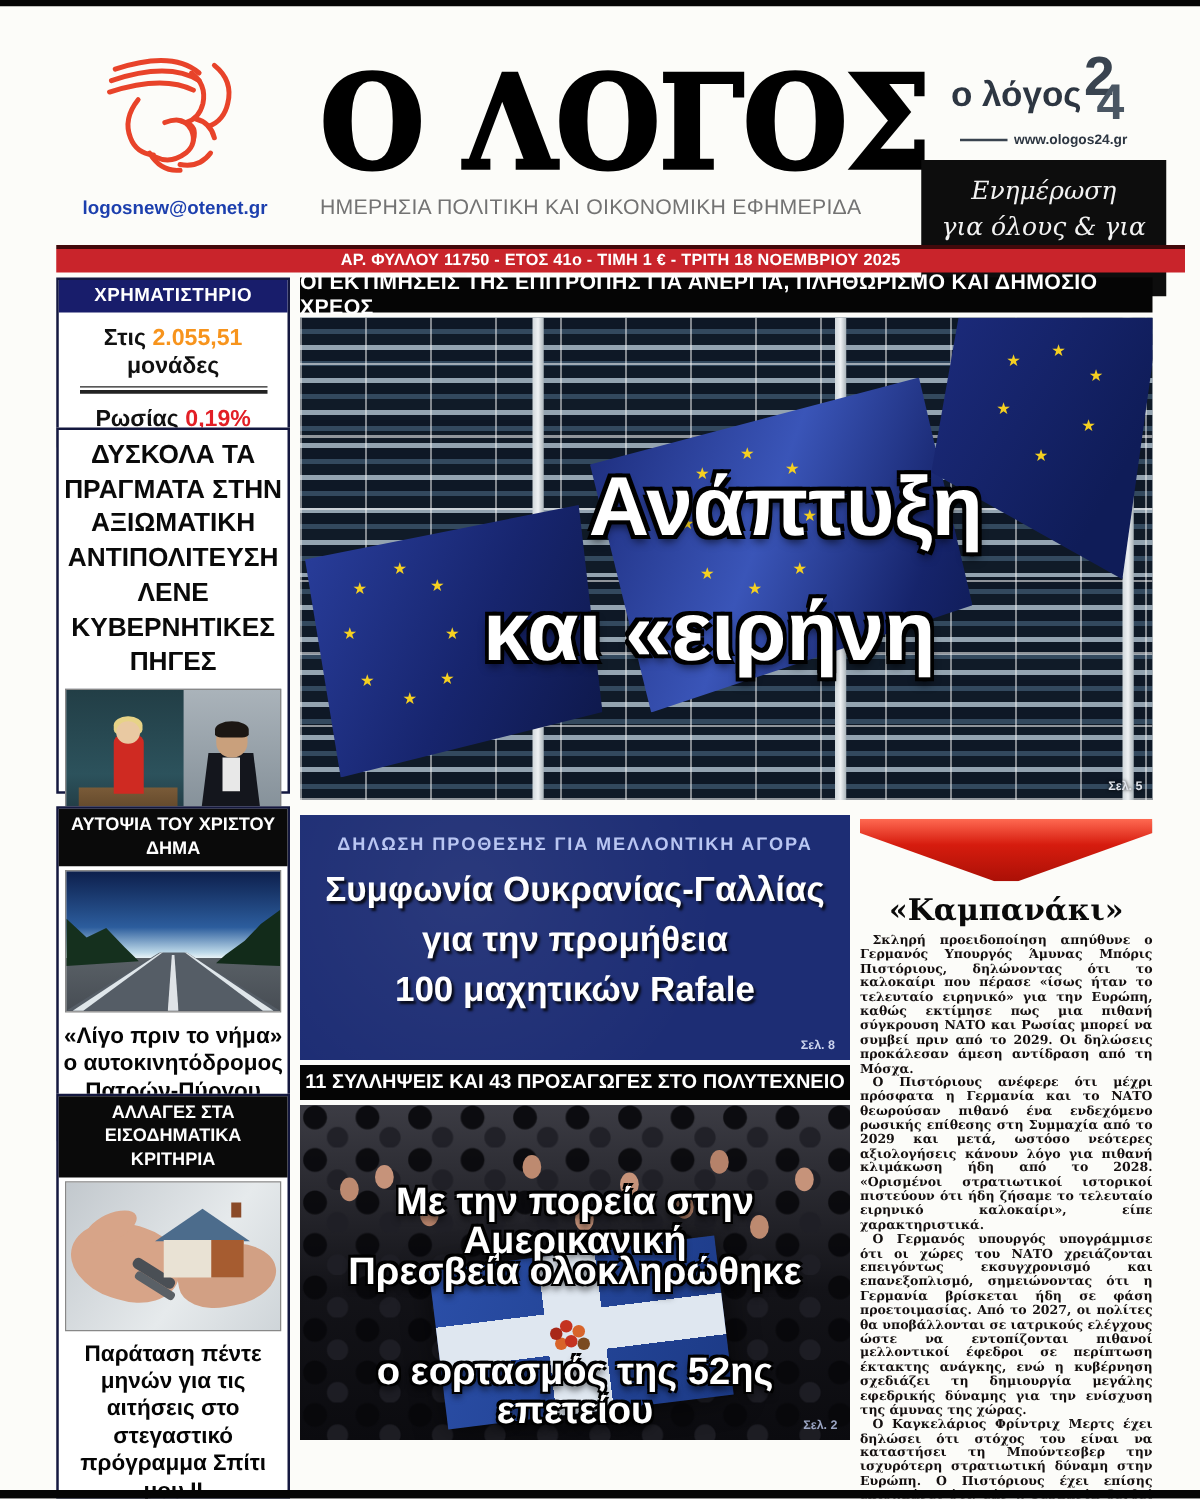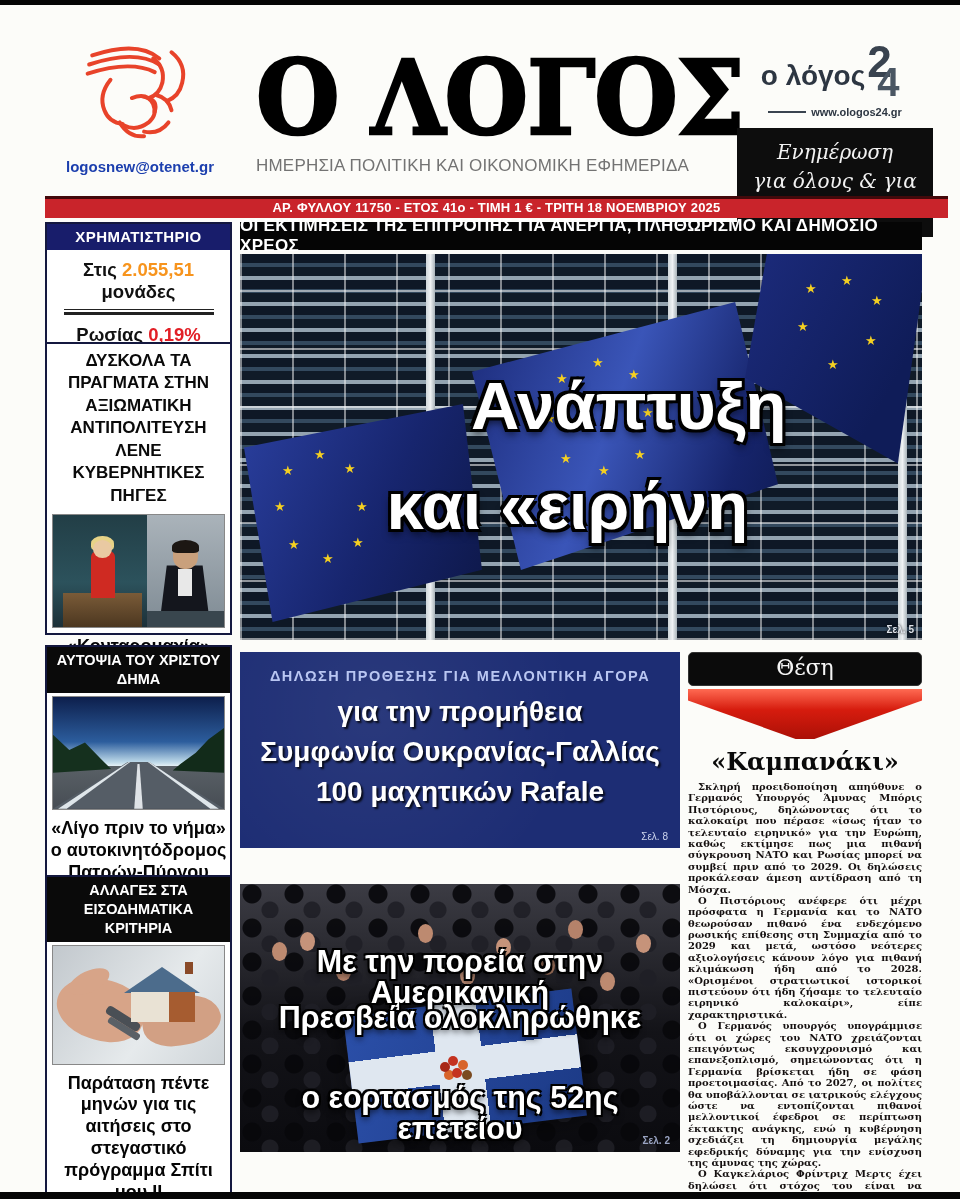--- a/index.html
+++ b/index.html
@@ -42,21 +42,21 @@
   .side-box{left:45px;width:187px;background:#fff;border:2px solid #14183f;box-sizing:border-box;}
   .stock-box{top:222px;height:136px;}
   .stock-head{background:#181d6b;color:#fff;font-weight:bold;font-size:15px;text-align:center;
               padding:4px 0 5px;letter-spacing:.4px;}
   .stock-line{text-align:center;font-weight:bold;font-size:18.5px;margin-top:9px;}
   .stock-val{color:#f7941d;}
   .stock-sep{width:150px;margin:6px auto 5px;border-top:1px solid #222;border-bottom:3px solid #222;height:2px;}
   .stock-down{color:#e21f26;}
 
   .story1{top:342px;height:293px;}
-  .side-kicker{font-weight:bold;font-size:17px;text-align:center;line-height:1.32;padding:6px 0 4px;color:#0a0a0a;}
+  .side-kicker{font-weight:bold;font-size:21px;text-align:center;line-height:1.32;padding:6px 0 4px;color:#0a0a0a;}
   .side-photo{position:relative;margin:3px 5px;height:112px;overflow:hidden;border:1px solid #888;}
   .side-caption{font-weight:bold;font-size:18px;text-align:center;line-height:1.22;padding:5px 2px 0;color:#050505;}
   .side-page{font-weight:bold;font-size:13px;text-align:right;padding:1px 10px 4px;color:#101040;}
 
   .story2{top:645px;height:268px;}
   .black-head{background:#0a0a0a;color:#fff;font-weight:bold;font-size:14.5px;text-align:center;
               padding:4px 2px;line-height:1.3;}
   .story3{top:875px;height:325px;}
 
   
@@ -129,21 +129,21 @@
   .eu-line2{top:218px;left:-2%;}
   .photo-page{position:absolute;right:8px;bottom:5px;color:#dfe3ea;font-weight:bold;font-size:10px;
      text-shadow:0 0 3px #000;}
 
   .rafale{left:240px;top:652px;width:440px;height:196px;background:
       radial-gradient(circle at 30% 30%,rgba(255,255,255,.06),transparent 60%),#1d2d74;
       box-sizing:border-box;padding-top:16px;}
   .rafale-kicker{color:#b9c6f2;font-weight:bold;font-size:14.5px;text-align:center;letter-spacing:1.5px;}
   .rafale-headline{color:#fff;font-weight:bold;font-size:28px;text-align:center;line-height:1.42;margin-top:8px;
       text-shadow:2px 2px 2px rgba(0,0,0,.8);}
-  .rafale-page{position:absolute;right:12px;bottom:6px;color:#cdd5ee;font-weight:normal;font-size:10px;}
+  .rafale-page{position:absolute;right:12px;bottom:6px;color:#cdd5ee;font-weight:bold;font-size:10px;}
 
   .poly-bar{left:240px;top:852px;width:440px;height:28px;background:#050505;color:#fff;font-weight:bold;
       font-size:16px;display:flex;align-items:center;justify-content:center;}
 
   .crowd{left:240px;top:884px;width:440px;height:268px;overflow:hidden;
       background:linear-gradient(#3c3c44,#131318 55%,#0b0b0f);}
   .crowd-tex{position:absolute;inset:0;
       background-image:
         radial-gradient(circle at 12px 10px,#08080b 0 9px,transparent 10px),
         radial-gradient(circle at 30px 26px,#1f1f26 0 8px,transparent 9px);
@@ -317,41 +317,41 @@
         <span class="star" style="left:82px;top:104px;">★</span>
     </div>
     <div class="eu-headline eu-line1">Ανάπτυξη</div>
     <div class="eu-headline eu-line2">και «ειρήνη</div>
     <div class="photo-page">Σελ. 5</div>
   </figure>
 
   <section class="abs rafale">
     <div class="rafale-kicker">ΔΗΛΩΣΗ ΠΡΟΘΕΣΗΣ ΓΙΑ ΜΕΛΛΟΝΤΙΚΗ ΑΓΟΡΑ</div>
     <div class="rafale-headline">
+      <div>Συμφωνία Ουκρανίας-Γαλλίας</div>
       <div>για την προμήθεια</div>
-      <div>Συμφωνία Ουκρανίας-Γαλλίας</div>
       <div>100 μαχητικών Rafale</div>
     </div>
     <div class="rafale-page">Σελ. 8</div>
   </section>
 
+  <div class="abs poly-bar">11 ΣΥΛΛΗΨΕΙΣ ΚΑΙ 43 ΠΡΟΣΑΓΩΓΕΣ ΣΤΟ ΠΟΛΥΤΕΧΝΕΙΟ</div>
 
   <figure class="abs crowd" style="margin:0;">
     <div class="crowd-tex"></div>
     <div class="crowd-faces"></div>
     <div class="greek-flag"></div>
     <div class="flowers"></div>
     <div class="crowd-headline cl1">Με την πορεία στην Αμερικανική</div>
     <div class="crowd-headline cl2">Πρεσβεία ολοκληρώθηκε</div>
     <div class="crowd-headline cl3">ο εορτασμός της 52ης επετείου</div>
     <div class="crowd-page">Σελ. 2</div>
   </figure>
 
   <aside class="abs opinion">
-    <div class="thesi-bar">Θέση</div>
     <div class="red-arrow"></div>
     <h2 class="opinion-title">«Καμπανάκι»</h2>
     <div class="opinion-body">
       <p>Σκληρή προειδοποίηση απηύθυνε ο Γερμανός Υπουργός Άμυνας Μπόρις Πιστόριους, δηλώνοντας ότι το καλοκαίρι που πέρασε «ίσως ήταν το τελευταίο ειρηνικό» για την Ευρώπη, καθώς εκτίμησε πως μια πιθανή σύγκρουση ΝΑΤΟ και Ρωσίας μπορεί να συμβεί πριν από το 2029. Οι δηλώσεις προκάλεσαν άμεση αντίδραση από τη Μόσχα.</p>
       <p>Ο Πιστόριους ανέφερε ότι μέχρι πρόσφατα η Γερμανία και το ΝΑΤΟ θεωρούσαν πιθανό ένα ενδεχόμενο ρωσικής επίθεσης στη Συμμαχία από το 2029 και μετά, ωστόσο νεότερες αξιολογήσεις κάνουν λόγο για πιθανή κλιμάκωση ήδη από το 2028. «Ορισμένοι στρατιωτικοί ιστορικοί πιστεύουν ότι ήδη ζήσαμε το τελευταίο ειρηνικό καλοκαίρι», είπε χαρακτηριστικά.</p>
       <p>Ο Γερμανός υπουργός υπογράμμισε ότι οι χώρες του ΝΑΤΟ χρειάζονται επειγόντως εκσυγχρονισμό και επανεξοπλισμό, σημειώνοντας ότι η Γερμανία βρίσκεται ήδη σε φάση προετοιμασίας. Από το 2027, οι πολίτες θα υποβάλλονται σε ιατρικούς ελέγχους ώστε να εντοπίζονται πιθανοί μελλοντικοί έφεδροι σε περίπτωση έκτακτης ανάγκης, ενώ η κυβέρνηση σχεδιάζει τη δημιουργία μεγάλης εφεδρικής δύναμης για την ενίσχυση της άμυνας της χώρας.</p>
       <p>Ο Καγκελάριος Φρίντριχ Μερτς έχει δηλώσει ότι στόχος του είναι να καταστήσει τη Μπούντεσβερ την ισχυρότερη στρατιωτική δύναμη στην Ευρώπη. Ο Πιστόριους έχει επίσης επισημάνει ότι, εάν η Γερμανία δεχθεί επίθεση, είναι έτοιμη «να σκοτώσει Ρώσους στρατιώτες». Κατά τον ίδιο, η ειρήνη διασφαλίζεται μόνο με ισχύ και ετοιμότητα για άμυνα, μια θέση που αποτυπώνει τη σκλήρυνση της γερμανικής στάσης απέναντι στη Μόσχα.</p>
 
     </div>
 

